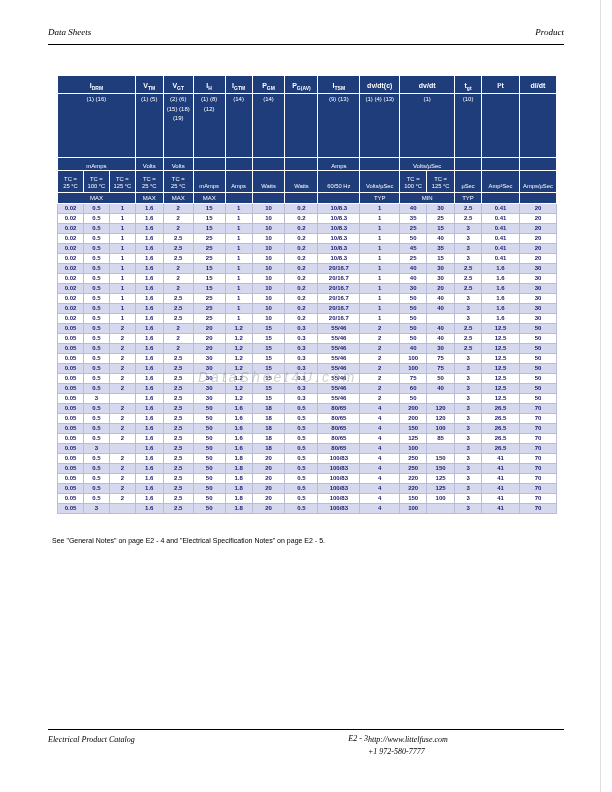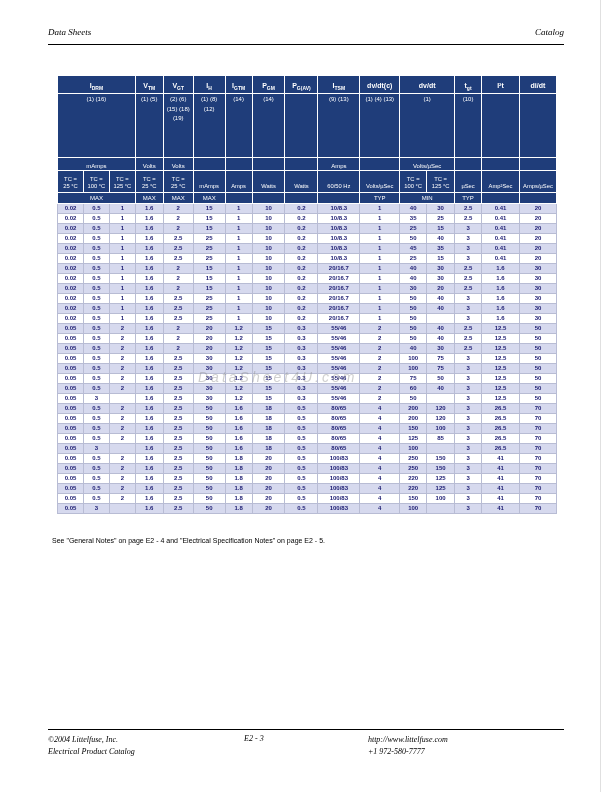--- a/index.html
+++ b/index.html
@@ -54,31 +54,31 @@
     font-size:14px; letter-spacing:3px; color:#8a8a8a; opacity:0.4;
     pointer-events:none; z-index:5;
   }
 
   
   .bottom-footer {
     position:absolute; top:734px; left:48px; width:516px; display:flex;
     font-family:"Liberation Serif", serif; font-style:italic; font-size:8px; color:#000;
   }
   .f-left  { width:38%; line-height:1.55; text-align:left; }
-  .f-center{ width:24%; text-align:left; }
+  .f-center{ width:24%; text-align:right; }
   .f-right { width:38%; line-height:1.55; }
 </style>
 </head>
 <body>
 
 <div class="page">
 
   <div class="top-header">
     <span>Data Sheets</span>
-    <span>Catalog</span>
+    <span>Product</span>
   </div>
   <div class="rule top-rule"></div>
 
   <div class="watermark">DataSheet4U.com</div>
 
   <div class="table-wrap">
     <table class="spec">
       <colgroup>
         <col style="width:5.2%">
           <col style="width:5.2%">
@@ -748,21 +748,20 @@
           </tr>
         </tbody>
     </table>
   </div>
 
   <div class="footnote">See "General Notes" on page E2 - 4 and "Electrical Specification Notes" on page E2 - 5.</div>
 
   <div class="rule bottom-rule"></div>
   <div class="bottom-footer">
     <div class="f-left">
-      <div>©2004 Littelfuse, Inc.</div>
       <div>Electrical Product Catalog</div>
     </div>
     <div class="f-center">E2 - 3</div>
     <div class="f-right">
       <div>http://www.littelfuse.com</div>
       <div>+1 972-580-7777</div>
     </div>
   </div>
 
 </div>

